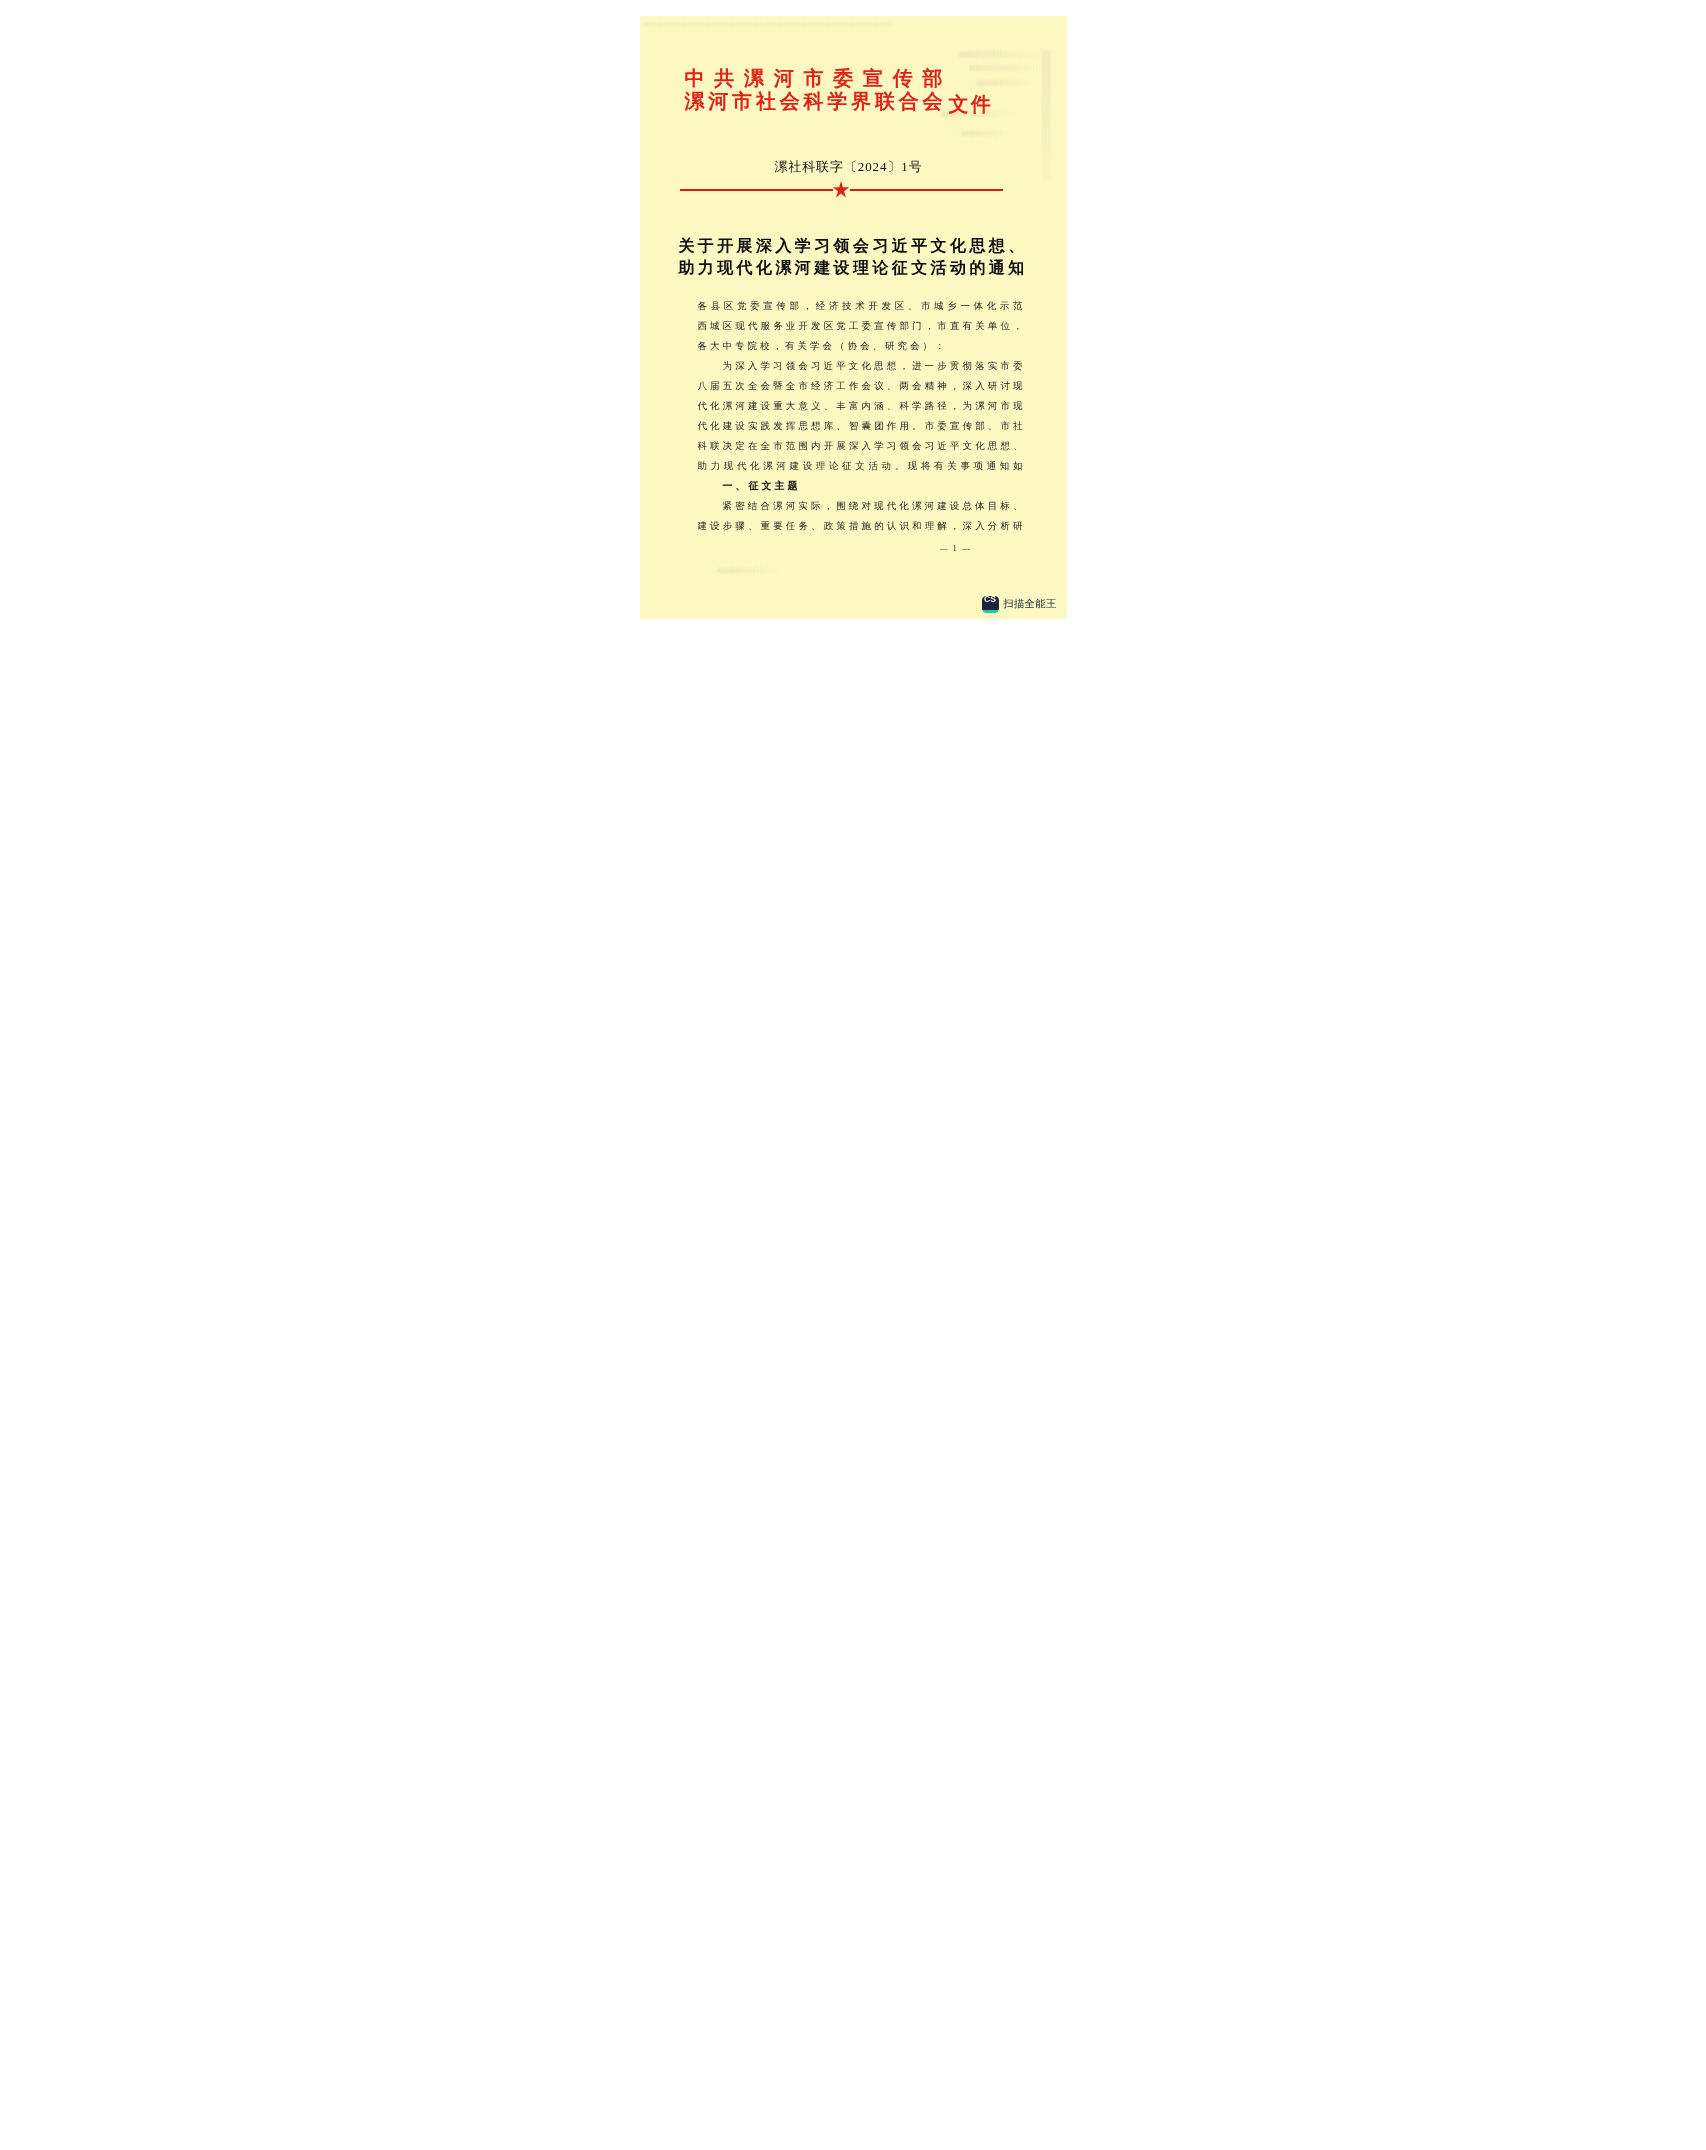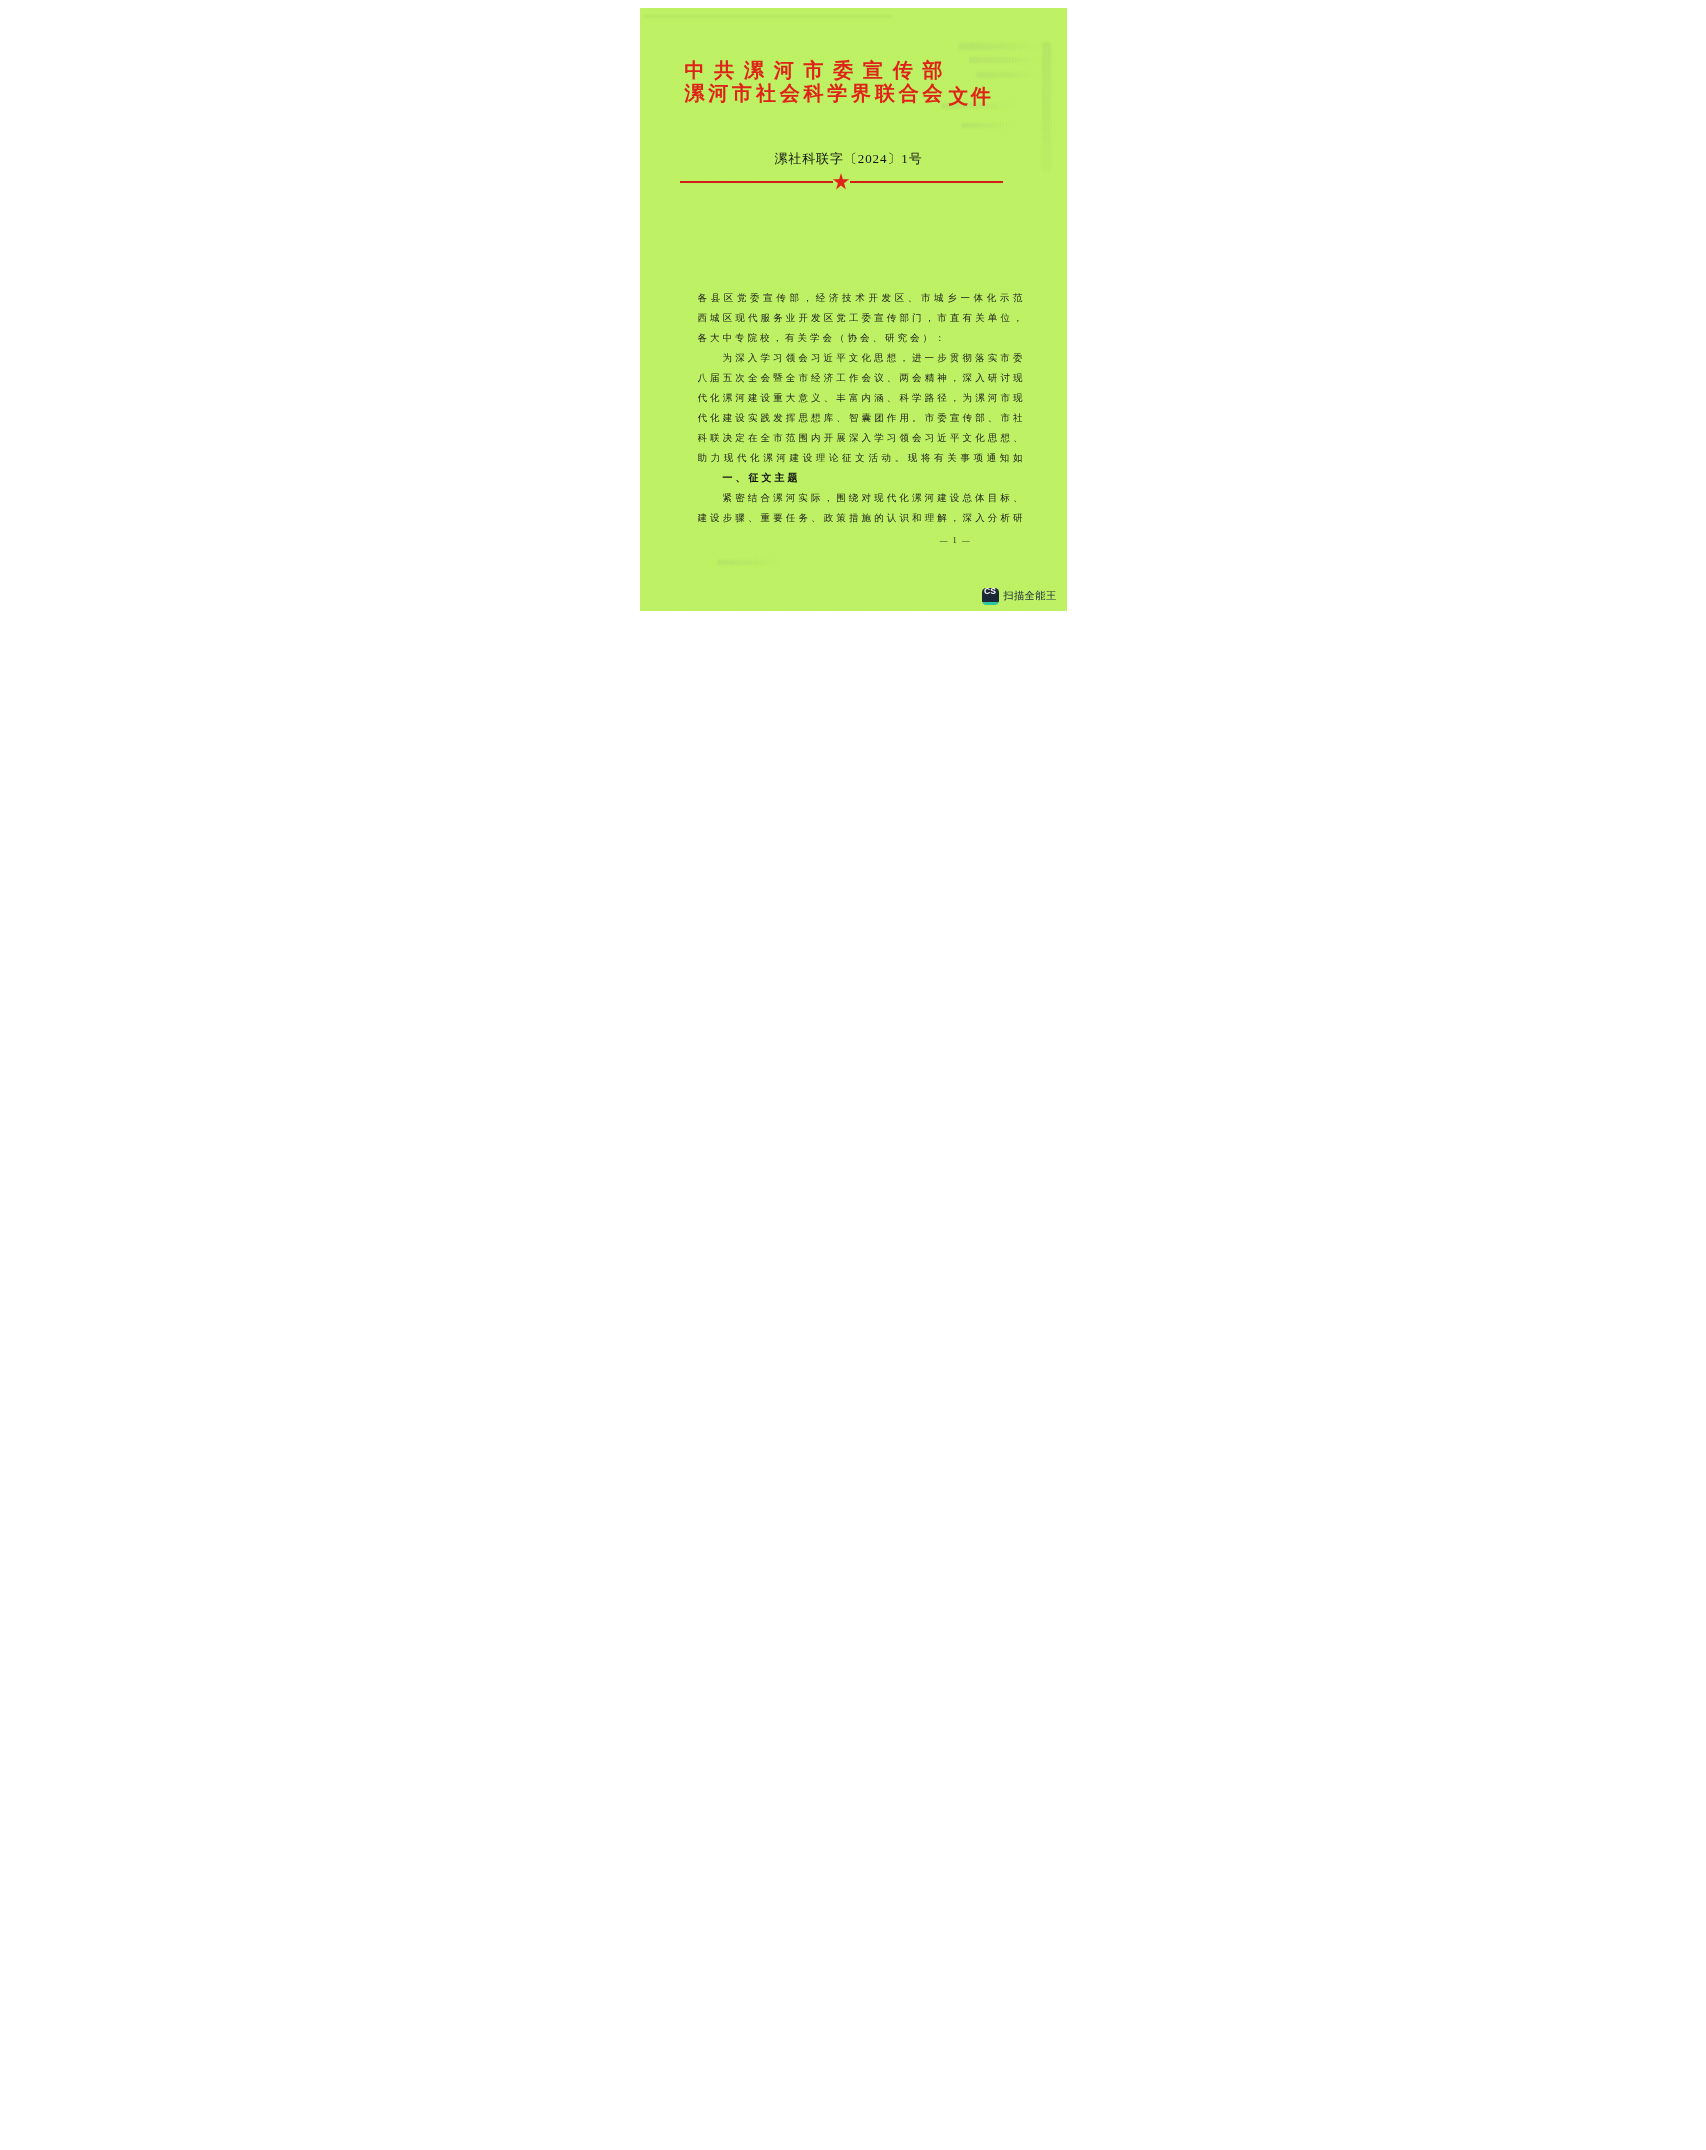--- a/index.html
+++ b/index.html
@@ -8,22 +8,22 @@
     --ink:#1c1c1c;
     --watermark-navy:#1b2737;
     --watermark-teal:#2ec4a0;
   }
   *{margin:0;padding:0;box-sizing:border-box;}
   html,body{background:#ffffff;}
   body{font-family:"Liberation Serif","DejaVu Serif",serif;}
   .page{
     position:relative;
     width:427px;height:603px;
-    margin:8px auto;
-    background:#bef264;
+    margin:16px auto;
+    background:#fef9c3;
     overflow:hidden;
   }
   
   .page::before{
     content:"";position:absolute;inset:0;pointer-events:none;
     background:repeating-linear-gradient(90deg,rgba(60,60,70,0.013) 0 0.9px,transparent 0.9px 3px);
   }
   
   .letterhead{position:absolute;top:51px;left:45px;width:336px;}
   .org-lines{position:absolute;left:0;top:0;width:258px;}
@@ -127,20 +127,24 @@
     </div>
     <div class="doc-type">文件</div>
   </header>
 
   <div class="doc-number">漯社科联字〔2024〕1号</div>
 
   <div class="rule rule-left"></div>
   <div class="rule rule-right"></div>
   <div class="star"></div>
 
+  <h1 class="title">
+    <div>关于开展深入学习领会习近平文化思想、</div>
+    <div>助力现代化漯河建设理论征文活动的通知</div>
+  </h1>
 
   <main class="doc-body">
     <div class="bline j">各县区党委宣传部，经济技术开发区、市城乡一体化示范区、</div>
     <div class="bline j">西城区现代服务业开发区党工委宣传部门，市直有关单位，</div>
     <div class="bline">各大中专院校，有关学会（协会、研究会）：</div>
     <div class="bline j ind">为深入学习领会习近平文化思想，进一步贯彻落实市委</div>
     <div class="bline j">八届五次全会暨全市经济工作会议、两会精神，深入研讨现</div>
     <div class="bline j">代化漯河建设重大意义、丰富内涵、科学路径，为漯河市现</div>
     <div class="bline j">代化建设实践发挥思想库、智囊团作用。市委宣传部、市社</div>
     <div class="bline j">科联决定在全市范围内开展深入学习领会习近平文化思想、</div>

